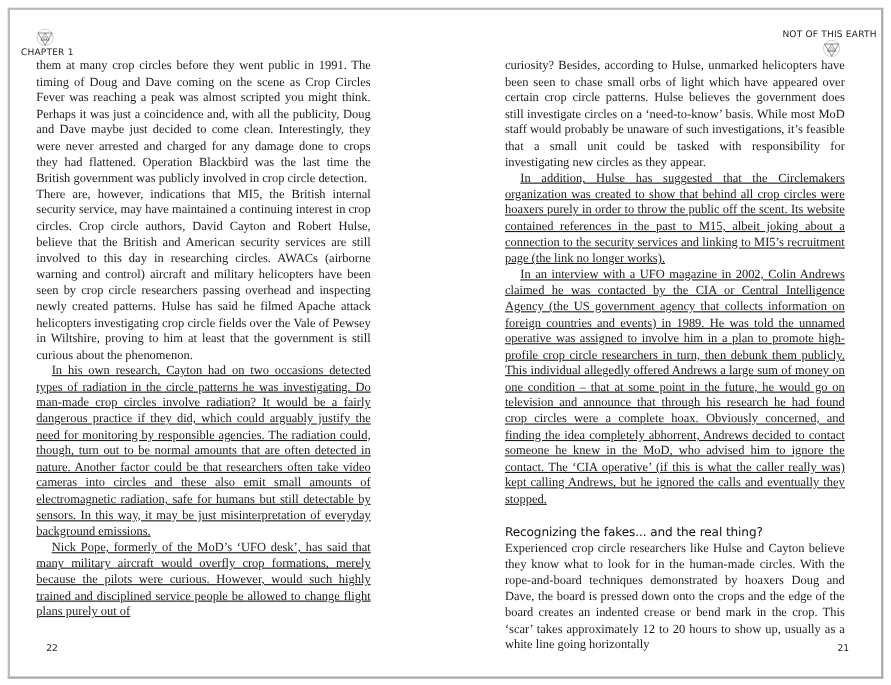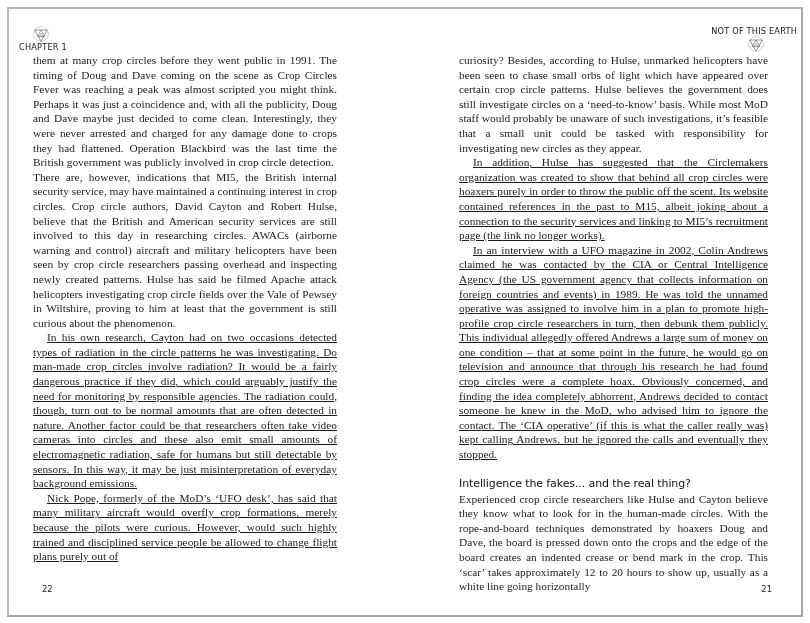--- a/index.html
+++ b/index.html
@@ -130,20 +130,20 @@
         <polygon points="2.6,6.5 23.4,6.5 13,24.5" fill="none" stroke="#444" stroke-width="0.9"></polygon>
         <polygon points="13,6.5 19.2,17.2 6.8,17.2" fill="none" stroke="#444" stroke-width="0.8"></polygon>
         <polygon points="13,11.2 15.8,16 10.2,16" fill="none" stroke="#444" stroke-width="0.6"></polygon>
       </svg>
     </div>
 
     <div class="text-block">
       <p>curiosity? Besides, according to Hulse, unmarked helicopters have been seen to chase small orbs of light which have appeared over certain crop circle patterns. Hulse believes the government does still investi­gate circles on a ‘need-to-know’ basis. While most MoD staff would probably be unaware of such investigations, it’s feasible that a small unit could be tasked with responsibility for investigating new circles as they appear.</p>
       <p class="indent">In addition, Hulse has suggested that the Circlemakers organization was created to show that behind all crop circles were hoaxers purely in order to throw the public off the scent. Its website contained references in the past to M15, albeit joking about a connection to the security ser­vices and linking to MI5’s recruitment page (the link no longer works).</p>
       <p class="indent">In an interview with a UFO magazine in 2002, Colin Andrews claimed he was contacted by the CIA or Central Intelligence Agency (the US government agency that collects information on foreign coun­tries and events) in 1989. He was told the unnamed operative was assigned to involve him in a plan to promote high-profile crop circle researchers in turn, then debunk them publicly. This individual alleg­edly offered Andrews a large sum of money on one condition – that at some point in the future, he would go on television and announce that through his research he had found crop circles were a complete hoax. Obviously concerned, and finding the idea completely abhor­rent, Andrews decided to contact someone he knew in the MoD, who advised him to ignore the contact. The ‘CIA operative’ (if this is what the caller really was) kept calling Andrews, but he ignored the calls and eventually they stopped.</p>
-      <h3 class="subhead">Intelligence the fakes... and the real thing?</h3>
+      <h3 class="subhead">Recognizing the fakes... and the real thing?</h3>
       <p>Experienced crop circle researchers like Hulse and Cayton believe they know what to look for in the human-made circles. With the rope-and-board techniques demonstrated by hoaxers Doug and Dave, the board is pressed down onto the crops and the edge of the board creates an in­dented crease or bend mark in the crop. This ‘scar’ takes approximately 12 to 20 hours to show up, usually as a white line going horizontally</p>
     </div>
 
     <div class="folio">21</div>
   </div>
 
 </div>
 
 </body></html>

